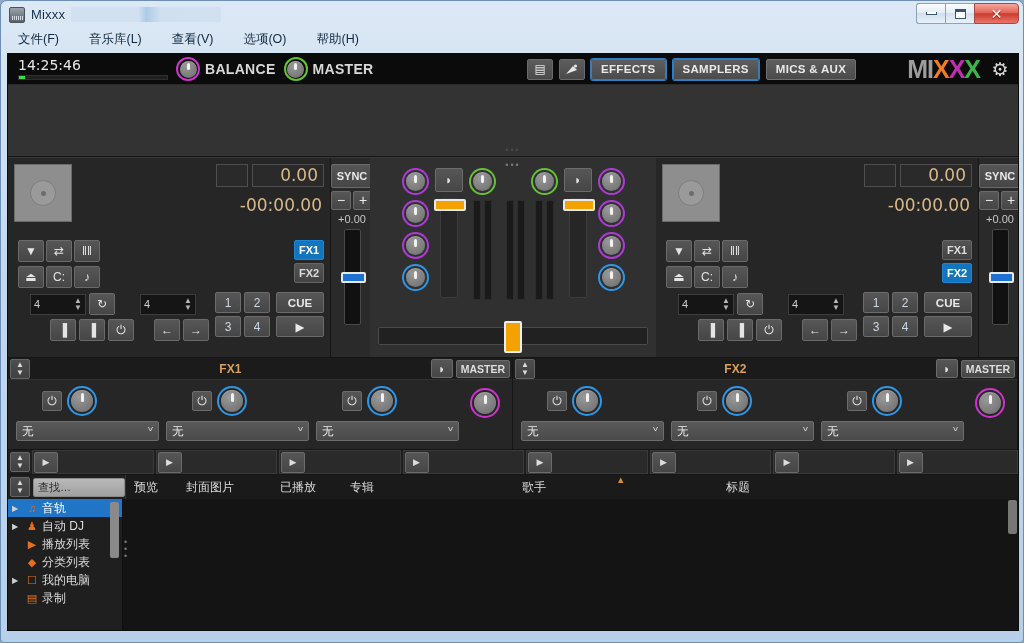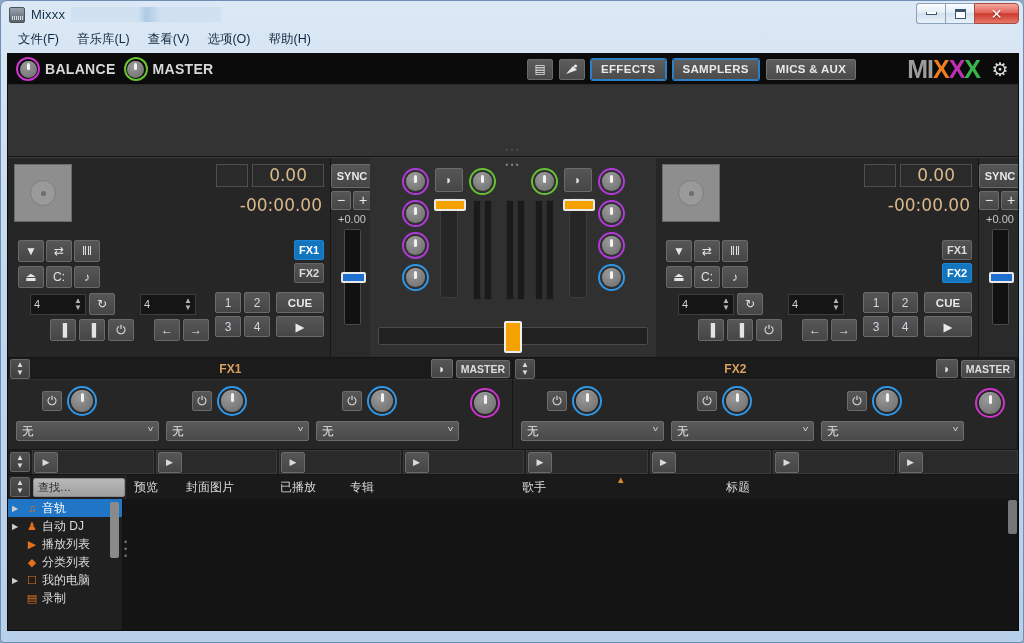--- a/index.html
+++ b/index.html
@@ -59,21 +59,21 @@
     width: 45px; border-radius: 0 4px 4px 0;
     border-color: #a34a42;
     background: linear-gradient(180deg,#f6a79c 0%,#e2655a 45%,#cb3b2e 52%,#e8776a 100%);
   }
   .glyph-min { width: 11px; height: 3px; border: 1px solid #3a5571; border-top: none; background: #fff; }
   .glyph-max { width: 11px; height: 10px; border: 1px solid #3a5571; border-top-width: 3px; background: #fff; }
   .glyph-close { color: #fff; font-size: 14px; font-weight: bold; text-shadow: 0 1px 1px #7d1c13; line-height: 1; }
 
   .menubar {
     height: 22px; display: flex; align-items: center;
-    padding-left: 8px; gap: 0;
+    padding-left: 8px; gap: 12px;
   }
   .menu-item {
     font-size: 12.5px; color: #10283f; padding: 3px 9px;
   }
 
   
   .app {
     position: absolute; left: 6px; top: 52px;
     width: 1012px; height: 578px;
     background: #1c1c1c;
@@ -177,21 +177,21 @@
     display: flex; align-items: center; justify-content: center;
   }
   .cover-disc::after { content: ""; width: 5px; height: 5px; border-radius: 50%; background: #6d6d6d; }
   .deck-info { flex: 1; padding-left: 6px; }
   .deck-row1 { display: flex; justify-content: flex-end; gap: 4px; }
   .key-box {
     width: 32px; height: 23px; border: 1px solid #4e4e4e; background: #2a2a2a;
   }
   .bpm-box {
     width: 72px; height: 23px; border: 1px solid #4e4e4e; background: #2a2a2a;
-    color: #d9b98a; font-size: 17px; text-align: right; padding-right: 16px;
+    color: #d9b98a; font-size: 17px; text-align: right; padding-right: 5px;
     font-family: "DejaVu Sans", sans-serif; line-height: 21px;
   }
   .time-line {
     text-align: right; color: #d9b98a; font-size: 17px; margin-top: 8px;
     font-family: "DejaVu Sans", sans-serif; padding-right: 2px;
   }
   .deck-mid {
     display: flex; justify-content: space-between;
     padding: 2px 6px 0 10px; height: 52px;
   }
@@ -444,20 +444,24 @@
     <div class="menu-item">文件(F)</div>
     <div class="menu-item">音乐库(L)</div>
     <div class="menu-item">查看(V)</div>
     <div class="menu-item">选项(O)</div>
     <div class="menu-item">帮助(H)</div>
   </div>
 
   <div class="app">
 
     <div class="toolbar">
+      <div class="clock-wrap">
+        <div class="clock">14:25:46</div>
+        <div class="clock-bar"></div>
+      </div>
       <div class="tb-knobgroup">
         <div class="knob-ring ring-magenta" style="width:24px;height:24px;">
           <div class="knob" style="width:17px;height:17px;"></div>
         </div>
         <span class="tb-label">BALANCE</span>
       </div>
       <div class="tb-knobgroup" style="margin-left:8px;">
         <div class="knob-ring ring-green" style="width:24px;height:24px;">
           <div class="knob" style="width:17px;height:17px;"></div>
         </div>

